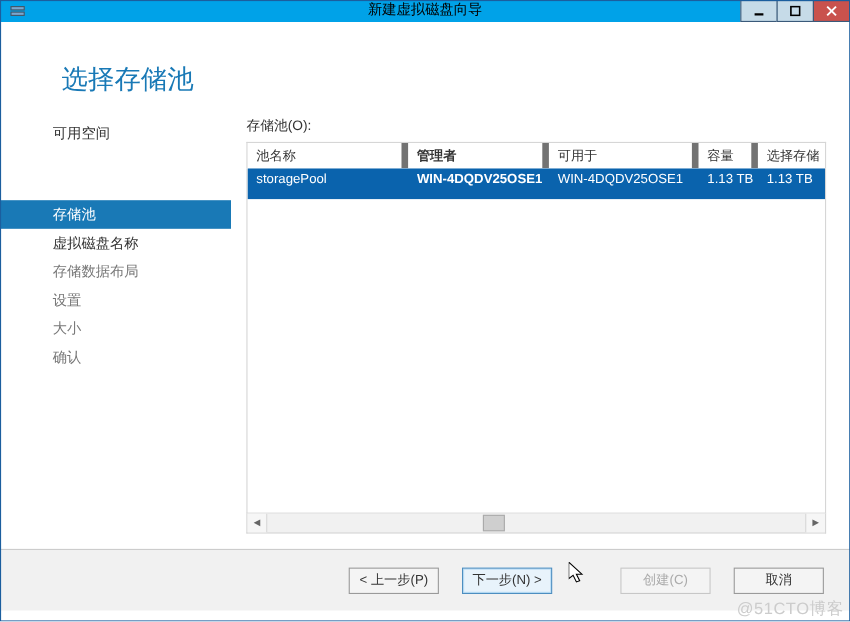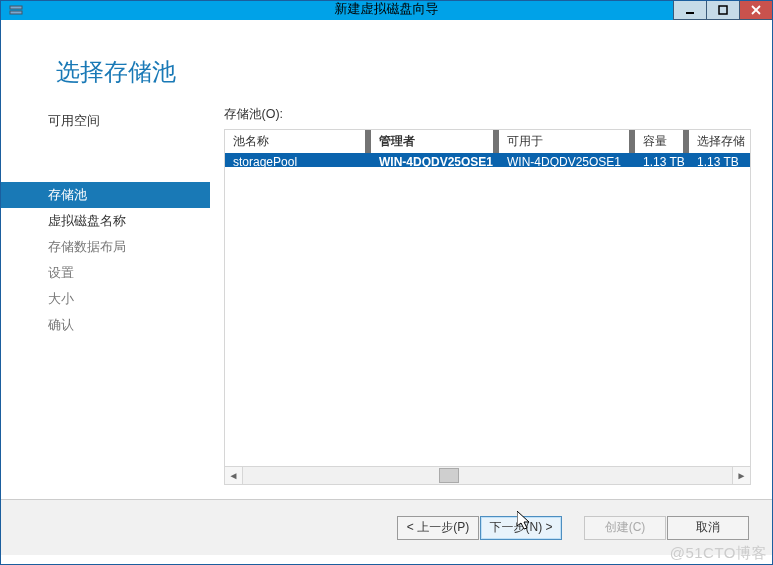--- a/index.html
+++ b/index.html
@@ -107,21 +107,21 @@
   .table-body {
     border: 1px solid #d6d6d6;
     border-top: none;
     background: #fff;
     flex:1;
     min-height: 280px;
     overflow:auto;
   }
   .trow {
     display:flex;
-    height: 14px;
+    height: 28px;
     font-size: 12px;
     color:#333;
   }
   .trow.selected { background:#0a63ad; color:#fff; }
   .td { padding: 2px 8px; overflow:hidden; white-space:nowrap; }
   
   .c-name { width: 146px; }
   .c-mgr  { width: 128px; font-weight: bold; }
   .c-avail{ width: 136px; }
   .c-cap  { width: 54px; text-align:left; }
@@ -148,21 +148,21 @@
     background:#cfcfcf; border:1px solid #aaa;
   }
   .footer {
     height: 56px;
     border-top: 1px solid #ccc;
     background: #f1f1f1;
     display:flex;
     align-items:center;
     justify-content:flex-end;
     padding: 0 24px;
-    gap: 1px;
+    gap: 21px;
   }
   .btn {
     min-width: 82px;
     height: 24px;
     border: 1px solid #9a9a9a;
     background: #f4f4f4;
     font-size: 12px;
     color:#333;
     padding: 0 6px;
     display:inline-flex; align-items:center; justify-content:center;

